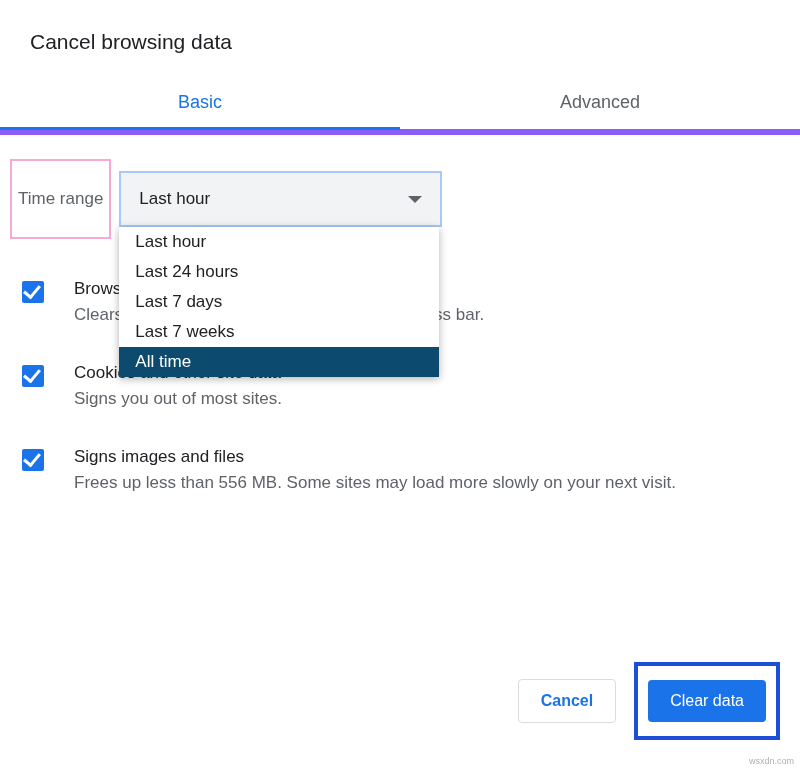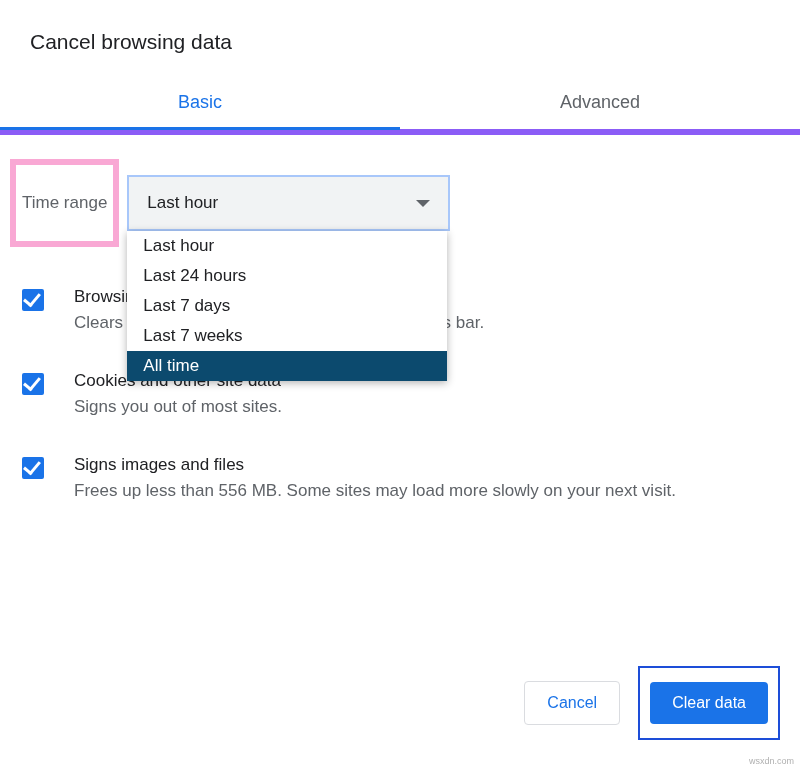--- a/index.html
+++ b/index.html
@@ -43,21 +43,21 @@
   }
   .tab.inactive {
     color: #5f6368;
   }
   .time-range-row {
     display: flex;
     align-items: center;
     padding: 24px 0 0 10px;
   }
   .time-range-label-box {
-    border: 6px solid #f9a8d4;
+    border: 2px solid #f9a8d4;
     padding: 28px 6px;
     color: #5f6368;
     font-size: 17px;
     margin-right: 8px;
   }
   .time-range-select {
     position: relative;
     width: 323px;
   }
   .select-field {
@@ -143,29 +143,29 @@
     position: absolute;
     right: 20px;
     bottom: 30px;
     display: flex;
     align-items: center;
   }
   .btn-cancel {
     border: 1px solid #dadce0;
     background: #fff;
     color: #1a73e8;
-    font-weight: 400;
+    font-weight: 700;
     font-size: 16px;
     padding: 12px 22px;
     border-radius: 4px;
     cursor: pointer;
     margin-right: 18px;
   }
   .clear-data-wrap {
-    border: 2px solid #1d4ed8;
+    border: 4px solid #1d4ed8;
     padding: 14px 10px;
   }
   .btn-clear {
     background: #1a73e8;
     color: #fff;
     font-weight: 500;
     font-size: 16px;
     padding: 12px 22px;
     border: none;
     border-radius: 4px;

